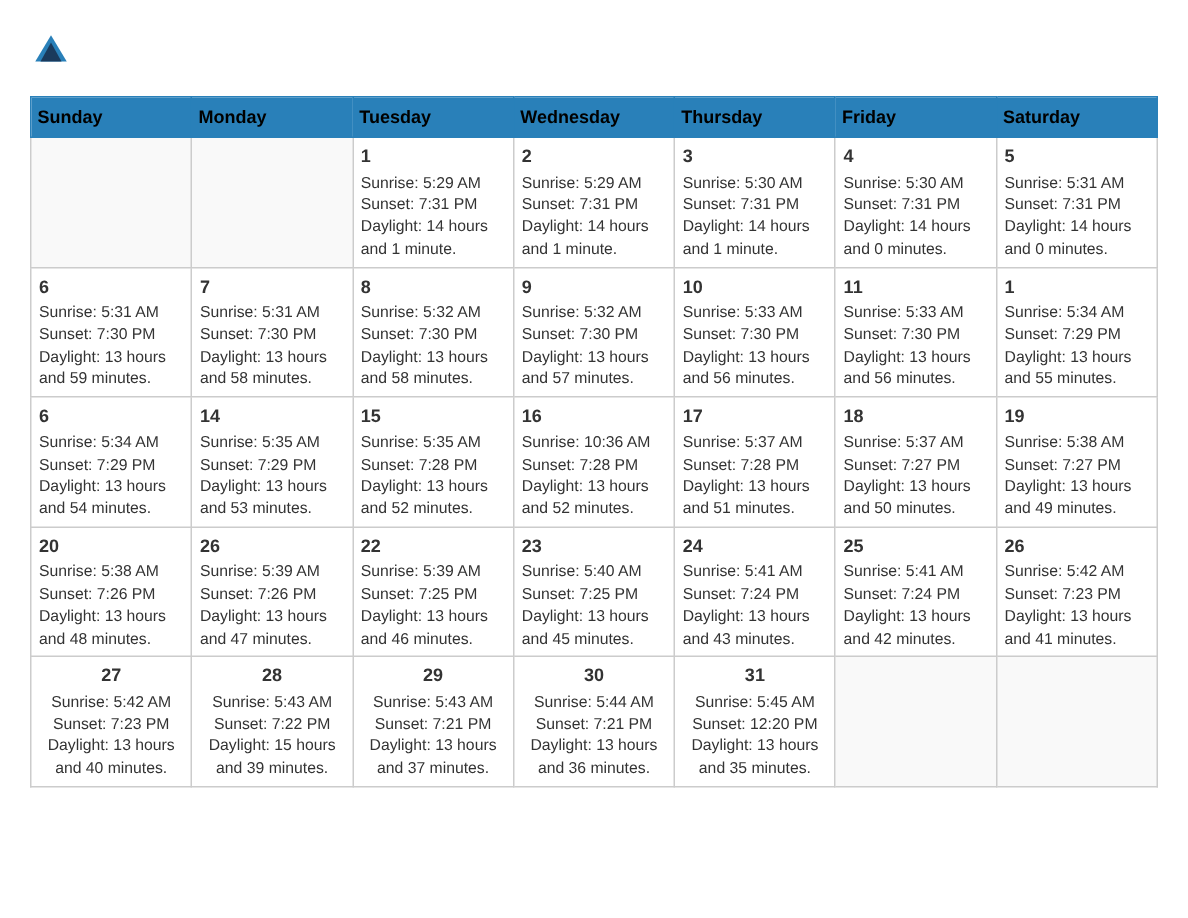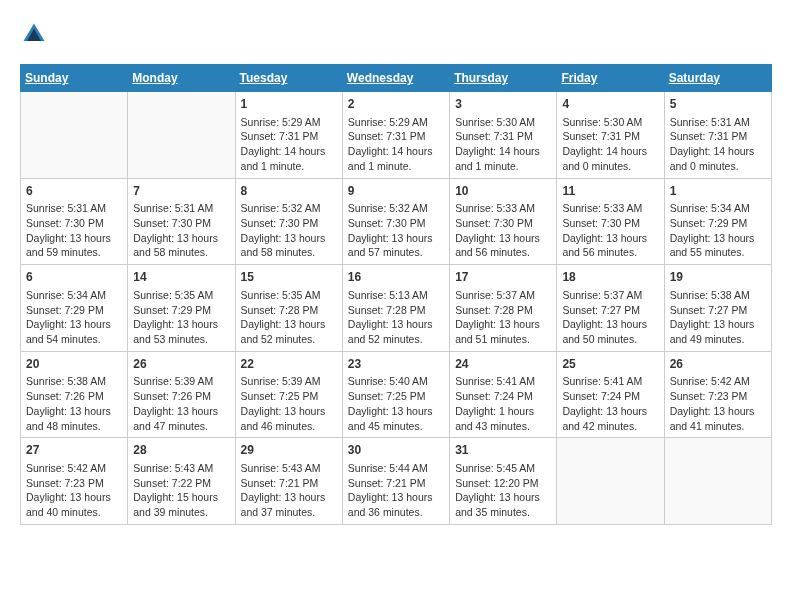--- a/index.html
+++ b/index.html
@@ -44,27 +44,26 @@
       font-size: 16px;
       color: #1a3a5c;
     }
     table {
       width: 100%;
       border-collapse: collapse;
       font-size: 11px;
     }
     .col-header {
       background-color: #2980b9;
-      color: #ffffff;
+      color: #000000;
       padding: 6px 4px;
       text-align: left;
       font-weight: bold;
       font-size: 12px;
       border: 1px solid #2980b9;
-      text-decoration: underline;
     }
     td {
       border: 1px solid #ccc;
       vertical-align: top;
       padding: 4px 5px;
       width: 107px;
       min-height: 80px;
       color: #333;
       font-size: 10.5px;
       line-height: 1.4;
@@ -72,21 +71,21 @@
     .day-num {
       font-weight: bold;
       font-size: 12px;
       display: block;
       margin-bottom: 2px;
     }
     .week-row td {
       height: 85px;
     }
     .empty { background: #f9f9f9; }
-    tr:last-child td { height: 80px; }
+    tr:last-child td { height: 80px; text-align: center; }
   </style>
 </head>
 <body>
 
 <div class="header">
   <div class="logo">
     <svg class="logo-icon" viewBox="0 0 40 40">
       <polygon points="20,5 35,30 5,30" fill="#2980b9"></polygon>
       <polygon points="20,12 30,30 10,30" fill="#1a3a5c"></polygon>
     </svg>
@@ -208,21 +207,21 @@
           <div>Daylight: 13 hours and 53 minutes.</div>
         </td>
         <td>
           <span class="day-num">15</span>
           <div>Sunrise: 5:35 AM</div>
           <div>Sunset: 7:28 PM</div>
           <div>Daylight: 13 hours and 52 minutes.</div>
         </td>
         <td>
           <span class="day-num">16</span>
-          <div>Sunrise: 5:13 AM</div>
+          <div>Sunrise: 10:36 AM</div>
           <div>Sunset: 7:28 PM</div>
           <div>Daylight: 13 hours and 52 minutes.</div>
         </td>
         <td>
           <span class="day-num">17</span>
           <div>Sunrise: 5:37 AM</div>
           <div>Sunset: 7:28 PM</div>
           <div>Daylight: 13 hours and 51 minutes.</div>
         </td>
         <td>
@@ -260,21 +259,21 @@
         <td>
           <span class="day-num">23</span>
           <div>Sunrise: 5:40 AM</div>
           <div>Sunset: 7:25 PM</div>
           <div>Daylight: 13 hours and 45 minutes.</div>
         </td>
         <td>
           <span class="day-num">24</span>
           <div>Sunrise: 5:41 AM</div>
           <div>Sunset: 7:24 PM</div>
-          <div>Daylight: 1 hours and 43 minutes.</div>
+          <div>Daylight: 13 hours and 43 minutes.</div>
         </td>
         <td>
           <span class="day-num">25</span>
           <div>Sunrise: 5:41 AM</div>
           <div>Sunset: 7:24 PM</div>
           <div>Daylight: 13 hours and 42 minutes.</div>
         </td>
         <td>
           <span class="day-num">26</span>
           <div>Sunrise: 5:42 AM</div>

